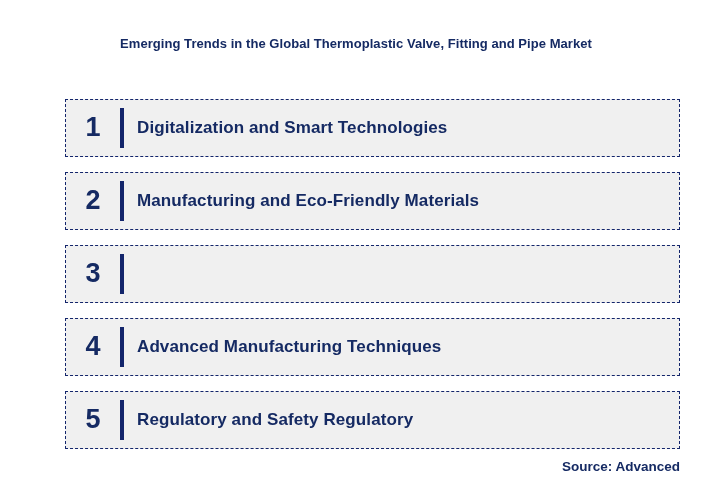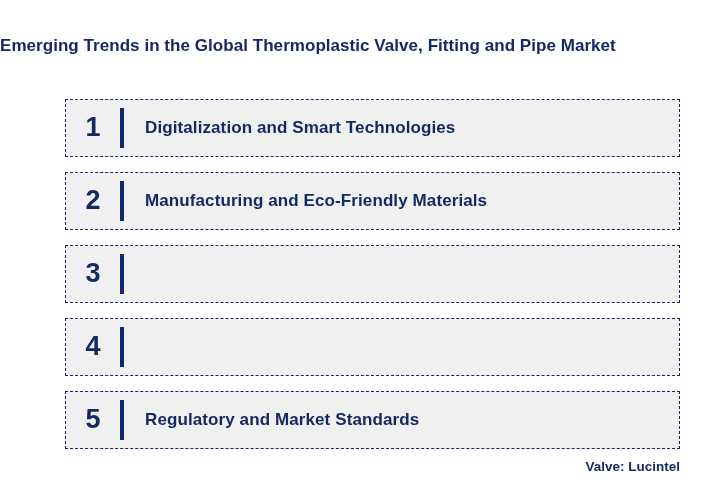--- a/index.html
+++ b/index.html
@@ -22,21 +22,22 @@
     width: 712px;
     height: 501px;
     background: #ffffff;
   }
 
   #page-title {
     position: absolute;
     left: 0;
     top: 36px;
     width: 712px;
-    font-size: 17px;
+    text-align: center;
+    font-size: 13px;
     font-weight: bold;
     color: #152a63;
     letter-spacing: 0.05px;
     white-space: nowrap;
   }
 
   #trend-list {
     position: absolute;
     left: 65px;
     top: 99px;
@@ -71,21 +72,21 @@
 
   .trend-divider {
     flex: 0 0 4px;
     width: 4px;
     height: 40px;
     background: #13256b;
   }
 
   .trend-label {
     flex: 1 1 auto;
-    padding-left: 21px;
+    padding-left: 13px;
     font-size: 17px;
     font-weight: bold;
     color: #152a63;
     letter-spacing: 0.1px;
     white-space: nowrap;
   }
 
   #source-note {
     position: absolute;
     right: 32px;
@@ -118,25 +119,26 @@
     </div>
 
     <div class="trend-row">
       <div class="trend-number">3</div>
       <div class="trend-divider"></div>
     </div>
 
     <div class="trend-row">
       <div class="trend-number">4</div>
       <div class="trend-divider"></div>
+      <div class="trend-label">Advanced Manufacturing Techniques</div>
     </div>
 
     <div class="trend-row">
       <div class="trend-number">5</div>
       <div class="trend-divider"></div>
-      <div class="trend-label">Regulatory and Market Standards</div>
+      <div class="trend-label">Regulatory and Safety Regulatory</div>
     </div>
 
   </div>
 
-  <div id="source-note">Valve: Lucintel</div>
+  <div id="source-note">Source: Advanced</div>
 
 </div>
 
 </body></html>

